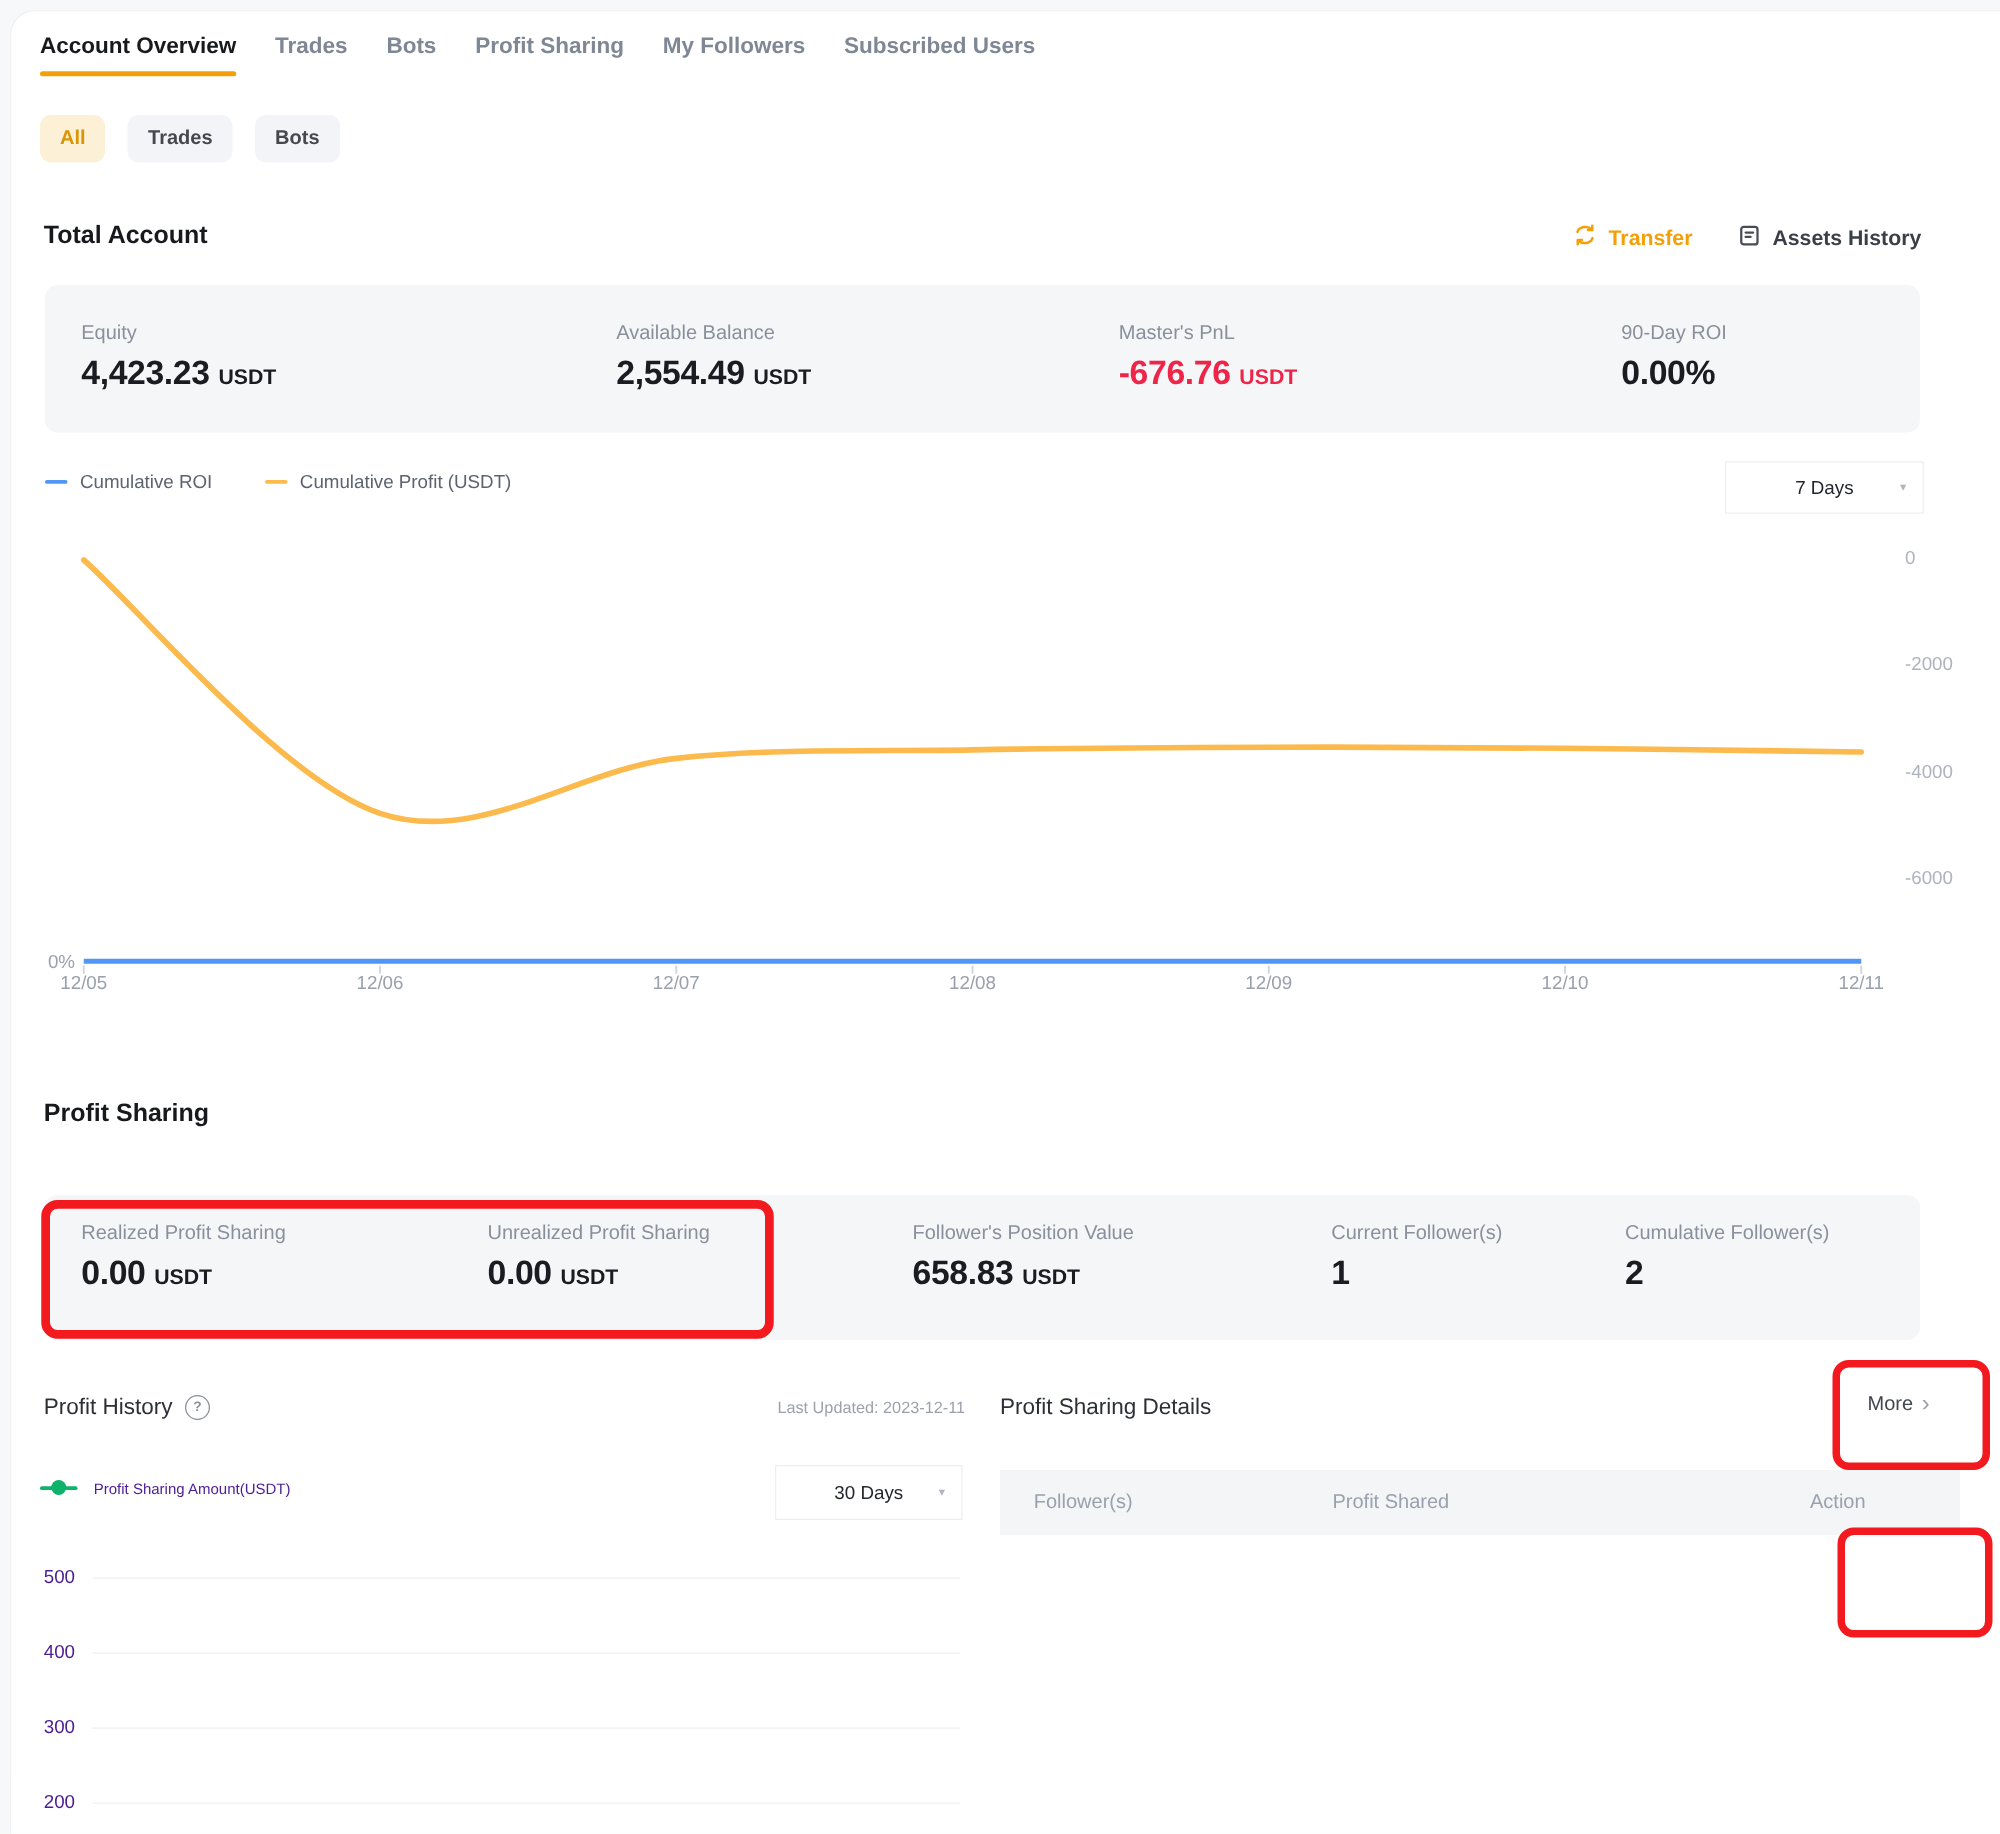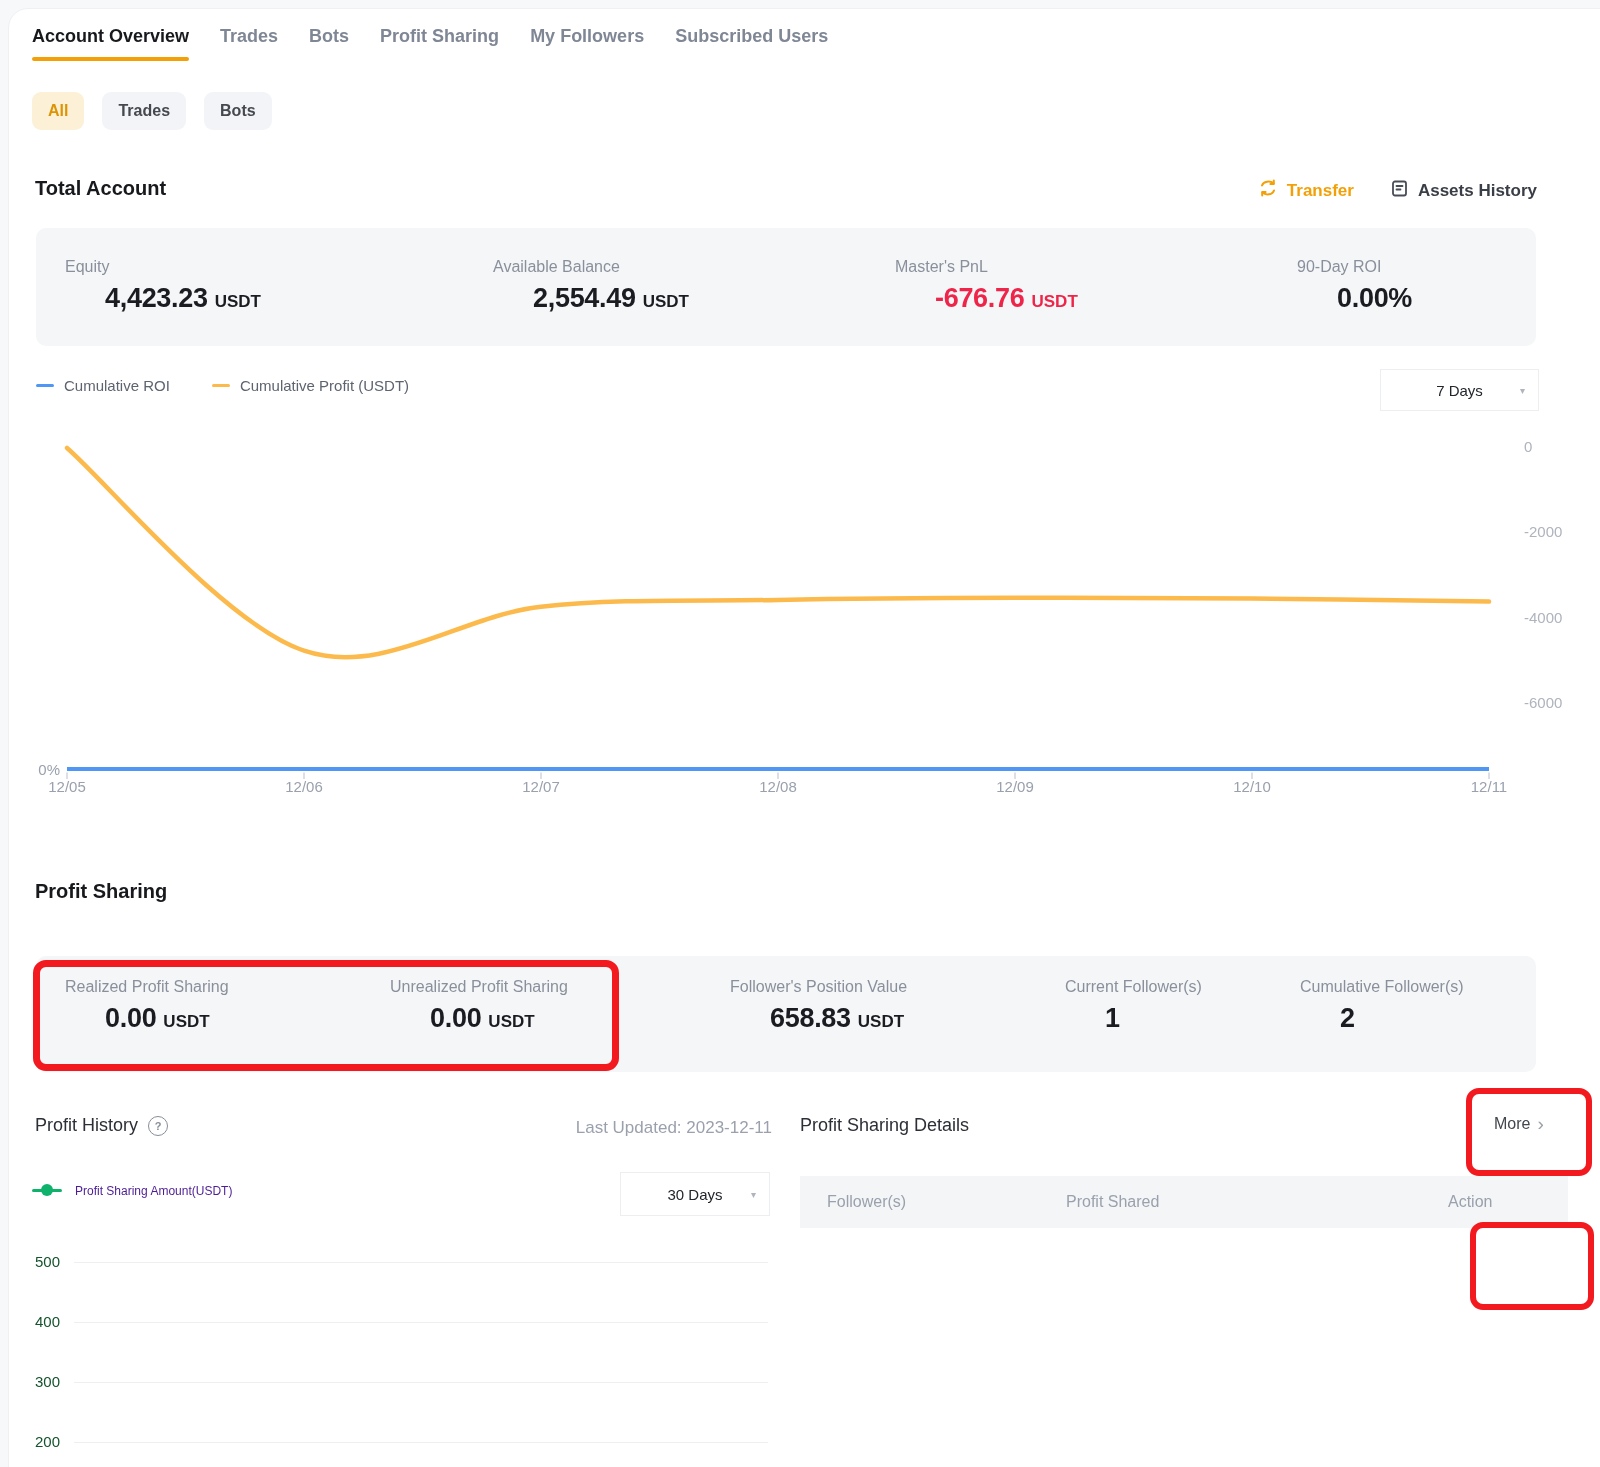--- a/index.html
+++ b/index.html
@@ -24,48 +24,48 @@
   .action-link{display:flex;align-items:center;gap:9px;font-size:17px;font-weight:700;cursor:pointer;}
   .action-link.orange{color:#f3a008;}
   .action-link.dark{color:#3a3e46;}
   
   .stat-card{position:absolute;left:36px;width:1500px;background:#f5f6f8;border-radius:10px;}
   #ta-card{top:228px;height:118px;}
   #ps-card{top:956px;height:116px;}
   .stat-col{position:absolute;}
   .stat-label{font-size:16px;color:#8a909b;}
   .stat-value{display:flex;align-items:baseline;gap:7px;margin-top:7px;}
-  .stat-num{font-size:27px;font-weight:700;color:#1a1c21;letter-spacing:-0.3px;margin-left:40px;}
+  .stat-num{font-size:27px;font-weight:700;color:#1a1c21;letter-spacing:-0.3px;}
   .stat-unit{font-size:17px;font-weight:700;color:#1a1c21;}
   .neg .stat-num,.neg .stat-unit{color:#ee2549;}
   
   #main-legend{position:absolute;left:36px;top:377px;display:flex;gap:42px;align-items:center;}
   .legend-item{display:flex;align-items:center;gap:10px;font-size:15px;color:#5d6470;}
   .dash{width:18px;height:3px;border-radius:2px;}
   .dash-blue{background:#5096f5;}
   .dash-orange{background:#fcba4c;}
   .select-box{position:absolute;background:#fff;border:1px solid #eceef1;border-radius:0;
               display:flex;align-items:center;justify-content:center;font-size:15px;color:#22252b;cursor:pointer;}
   #sel-7d{left:1380px;top:369px;width:157px;height:40px;}
   #sel-30d{left:620px;top:1172px;width:148px;height:42px;}
   .caret{position:absolute;right:13px;font-size:10px;color:#b0b5bd;}
   
   #overlay{position:absolute;left:0;top:0;width:1600px;height:1467px;pointer-events:none;}
   .x-label{position:absolute;width:70px;text-align:center;font-size:15px;color:#9aa1ad;}
   .y-label-right{position:absolute;font-size:15px;color:#aeb3bd;}
   .pct-label{position:absolute;left:18px;width:42px;text-align:right;top:761px;font-size:15px;color:#9aa1ad;}
-  .ph-label{position:absolute;width:46px;text-align:right;left:14px;font-size:15px;color:#14532d;}
+  .ph-label{position:absolute;width:46px;text-align:right;left:14px;font-size:15px;color:#4c1d95;}
   .ph-line{position:absolute;left:74px;width:694px;height:1px;background:#edeff2;}
   #main-chart-svg{position:absolute;left:0;top:420px;}
   
   #ph-title-row{position:absolute;left:35px;top:1115px;display:flex;align-items:center;gap:10px;
                 font-size:18px;font-weight:500;color:#2c2f36;}
   .help-circle{width:18px;height:18px;border:1.5px solid #878e99;border-radius:50%;display:flex;
                align-items:center;justify-content:center;font-size:11px;color:#878e99;font-weight:700;}
-  #last-updated{position:absolute;left:472px;top:1118px;width:300px;text-align:right;font-size:17px;color:#9ba1ac;}
+  #last-updated{position:absolute;left:472px;top:1118px;width:300px;text-align:right;font-size:13px;color:#9ba1ac;}
   #ph-legend{position:absolute;left:32px;top:1184px;display:flex;align-items:flex-start;gap:13px;
              font-size:12px;color:#4c1d95;}
   .ph-marker{position:relative;width:30px;height:12px;}
   .ph-marker .mline{position:absolute;left:0;top:5px;width:30px;height:3px;border-radius:2px;background:#0fb26b;}
   .ph-marker .mdot{position:absolute;left:9px;top:0;width:12px;height:12px;border-radius:50%;background:#0fb26b;}
   
   #psd-title{position:absolute;left:800px;top:1115px;font-size:18px;font-weight:500;color:#2c2f36;}
   #more-link{position:absolute;left:1494px;top:1115px;display:flex;align-items:center;gap:7px;
              font-size:16px;color:#42464e;cursor:pointer;}
   #more-link .chev{color:#9aa0a8;font-size:19px;line-height:16px;}

